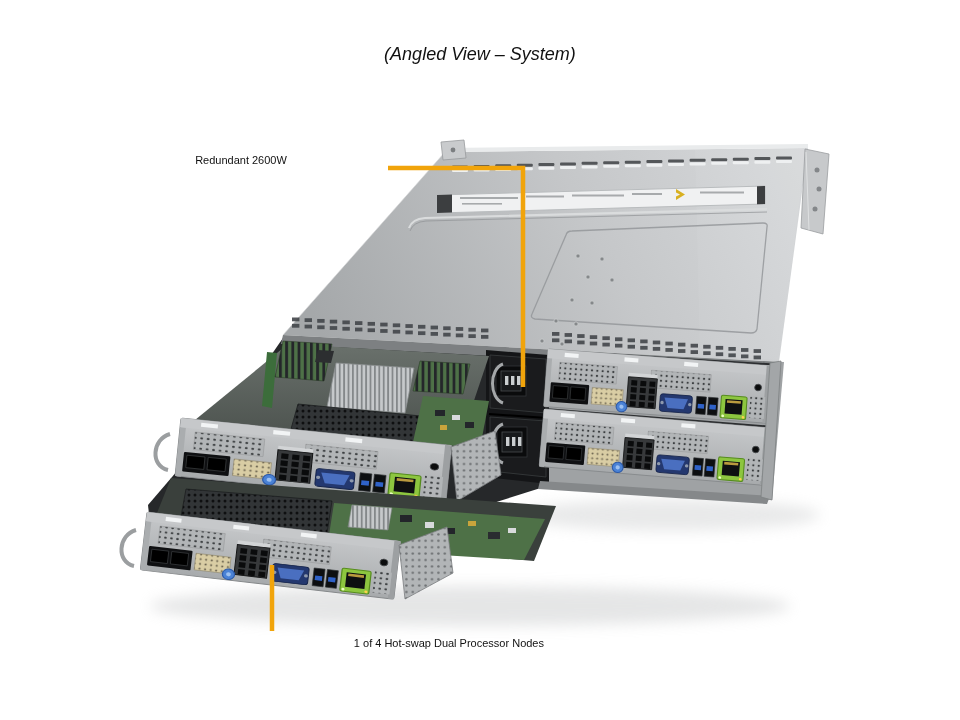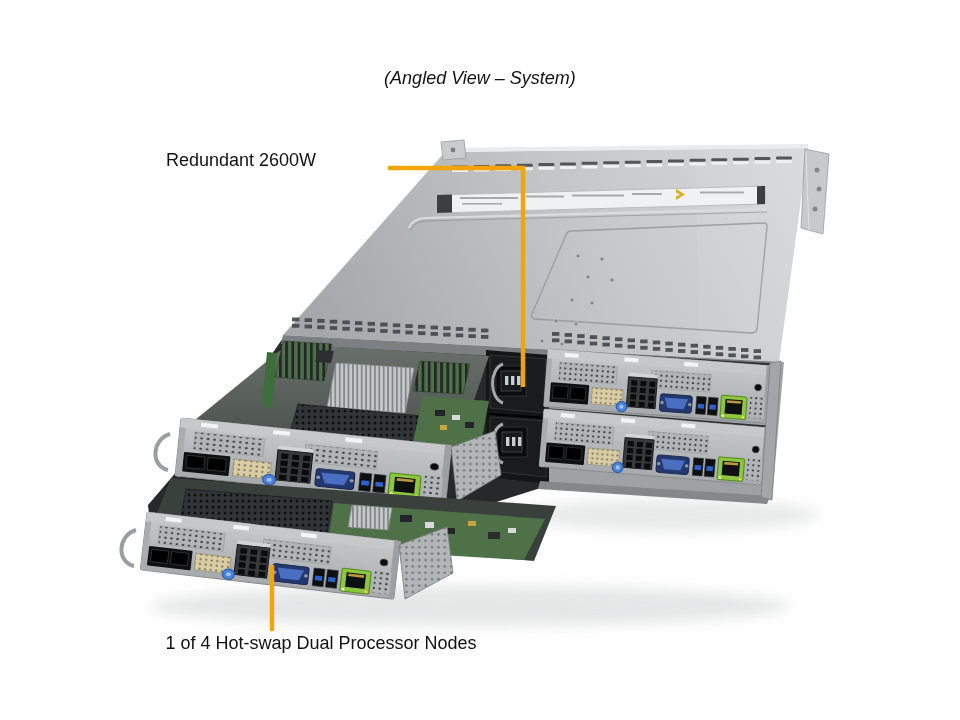--- a/index.html
+++ b/index.html
@@ -1,22 +1,22 @@
 <!DOCTYPE html>
 <html style="--c-background: #FFFFFF; --c-text: #111111; --c-callout: #F1A40B; --c-chassis_light: #D8DADC; --c-chassis_mid: #B5B8BA; --c-chassis_dark: #8A8D8F; --c-interior_dark: #26282A; --c-psu_black: #1A1B1D; --c-pcb_green: #4E7147; --c-ethernet_green: #8DC63F; --c-vga_blue: #4A6FC0; --c-usb_blue: #2F62C8; --c-connector_beige: #D9CDA4; --c-label_white: #F0F1F2;"><head>
 <meta charset="utf-8">
 <style>
   html,body{margin:0;padding:0;background:#fff;}
   .stage{position:relative;width:960px;height:720px;background:var(--c-background,#fff);
          font-family:"Liberation Sans",sans-serif;overflow:hidden;}
   .stage svg{position:absolute;left:0;top:0;}
-  .caption{position:absolute;color:var(--c-text,#111);font-size:18px;line-height:22px;}
-  .view-title{left:0;right:0;top:67px;text-align:center;font-style:italic;font-size:18px;}
+  .caption{position:absolute;color:var(--c-text,#111);font-size:11px;line-height:22px;}
+  .view-title{left:0;right:0;top:43px;text-align:center;font-style:italic;font-size:18px;}
   .psu-label{left:55px;top:149px;width:372px;text-align:center;}
-  .node-label{left:111px;top:632px;width:420px;text-align:center;}
+  .node-label{left:124px;top:632px;width:420px;text-align:right;}
 </style>
 </head>
 <body>
 
 <div class="stage">
 
 <svg width="960" height="720" viewBox="0 0 960 720">
   <defs>
     <filter id="soft" x="-40%" y="-40%" width="180%" height="180%">
           <feGaussianBlur stdDeviation="7"></feGaussianBlur>

